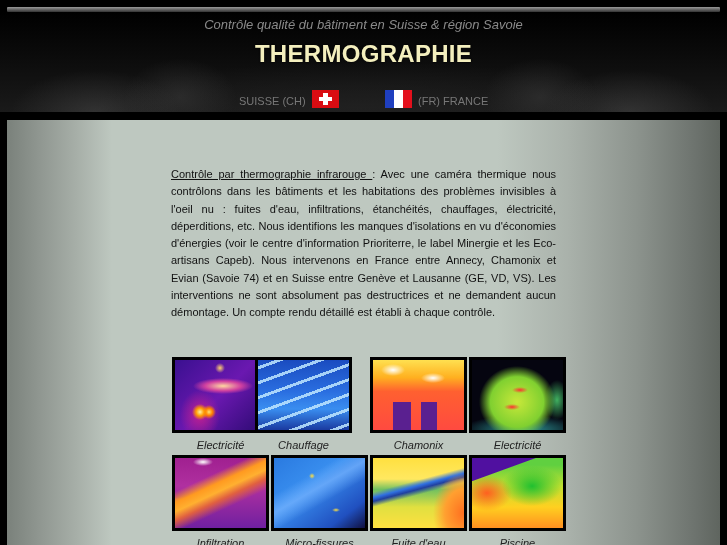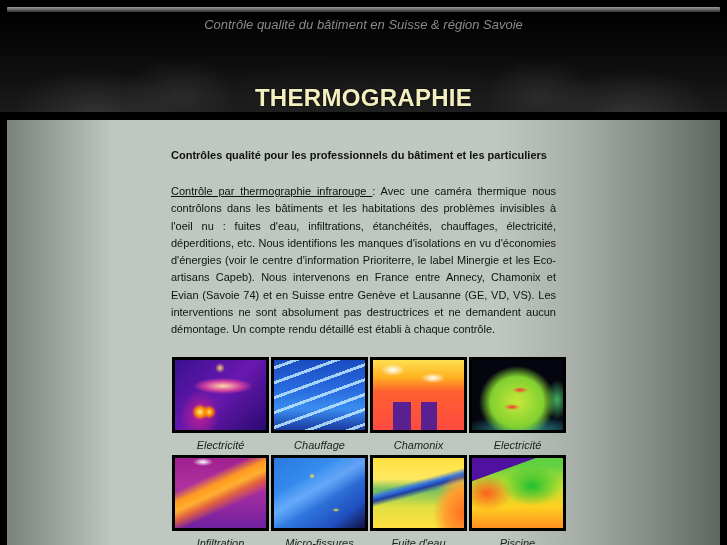--- a/index.html
+++ b/index.html
@@ -26,21 +26,20 @@
   }
   .subtitle {
     position: absolute; left: 0; width: 727px; top: 5px;
     text-align: center; color: #8a8a8a; font-style: italic; font-size: 13px;
   }
   .title {
     position: absolute; left: 0; width: 727px; top: 28px;
     text-align: center; color: #f4efbe; font-weight: bold; font-size: 24px;
     letter-spacing: 0.3px;
     text-shadow: 0 0 2px #000;
-    margin-top: 44px;
   }
   .lang {
     position: absolute; top: 78px; height: 18px; display: flex; align-items: flex-end;
     color: #777; font-size: 11px;
   }
   .lang-ch { left: 239px; }
   .lang-fr { left: 385px; }
   .lang span.txt { line-height: 13px; }
   .flag { display: inline-block; width: 27px; height: 18px; position: relative; }
   .flag-ch { background: #d90c12; margin-left: 6px; }
@@ -134,35 +133,42 @@
 </style>
 </head>
 <body>
 
 <div class="top-bar"></div>
 
 <div class="header">
   <div class="subtitle">Contrôle qualité du bâtiment en Suisse &amp; région Savoie</div>
   <div class="title">THERMOGRAPHIE</div>
 
+  <a class="lang lang-ch">
+    <span class="txt">SUISSE (CH)</span>
+    <span class="flag flag-ch"></span>
+  </a>
+  <a class="lang lang-fr">
+    <span class="flag flag-fr"></span>
+    <span class="txt">(FR) FRANCE</span>
+  </a>
 </div>
 
 <div class="panel"></div>
 
 <div class="content">
-  <p class="heading">Contrôles qualité pour les professionnels du bâtiment et les particuliers</p>
   <p class="para"><span class="lead">Contrôle par thermographie infrarouge </span><span>:</span><span> Avec une caméra thermique nous contrôlons dans les bâtiments et les habitations des problèmes invisibles à l'oeil nu : fuites d'eau, infiltrations, étanchéités, chauffages, électricité, déperditions, etc. Nous identifions les manques d'isolations en vu d'économies d'énergies (voir le centre d'information Prioriterre, le label Minergie et les Eco-artisans Capeb). Nous intervenons en France entre Annecy, Chamonix et Evian (Savoie 74) et en Suisse entre Genève et Lausanne (GE, VD, VS). Les interventions ne sont absolument  pas destructrices et ne demandent aucun démontage. Un compte rendu détaillé est établi à chaque contrôle.</span></p>
 </div>
 
 <div class="grid">
   <div class="cell" style="left:0;top:0;">
     <div class="thumb t-elec"></div>
     <div class="cap">Electricité</div>
   </div>
-  <div class="cell" style="left:99px;top:0;">
+  <div class="cell" style="left:83px;top:0;">
     <div class="thumb t-chauf"></div>
     <div class="cap">Chauffage</div>
   </div>
   <div class="cell" style="left:198px;top:0;">
     <div class="thumb t-iso"></div>
     <div class="cap">Chamonix</div>
   </div>
   <div class="cell" style="left:297px;top:0;">
     <div class="thumb t-dep"></div>
     <div class="cap">Electricité</div>

